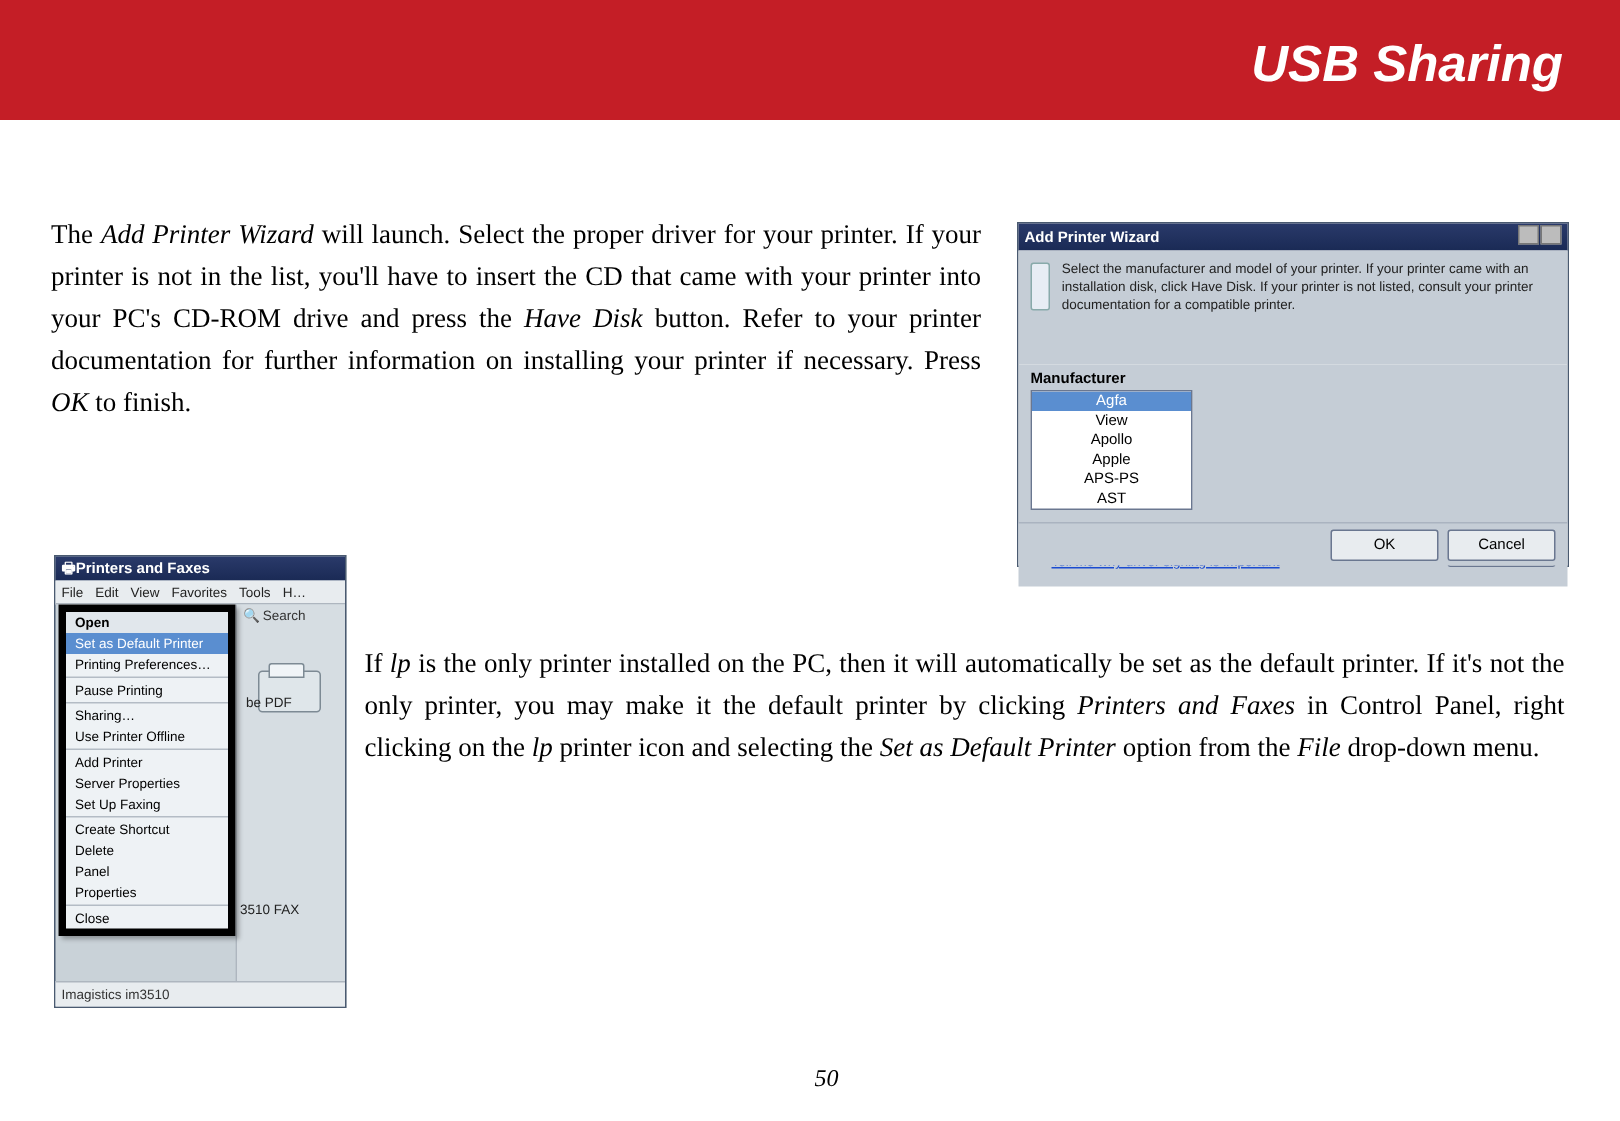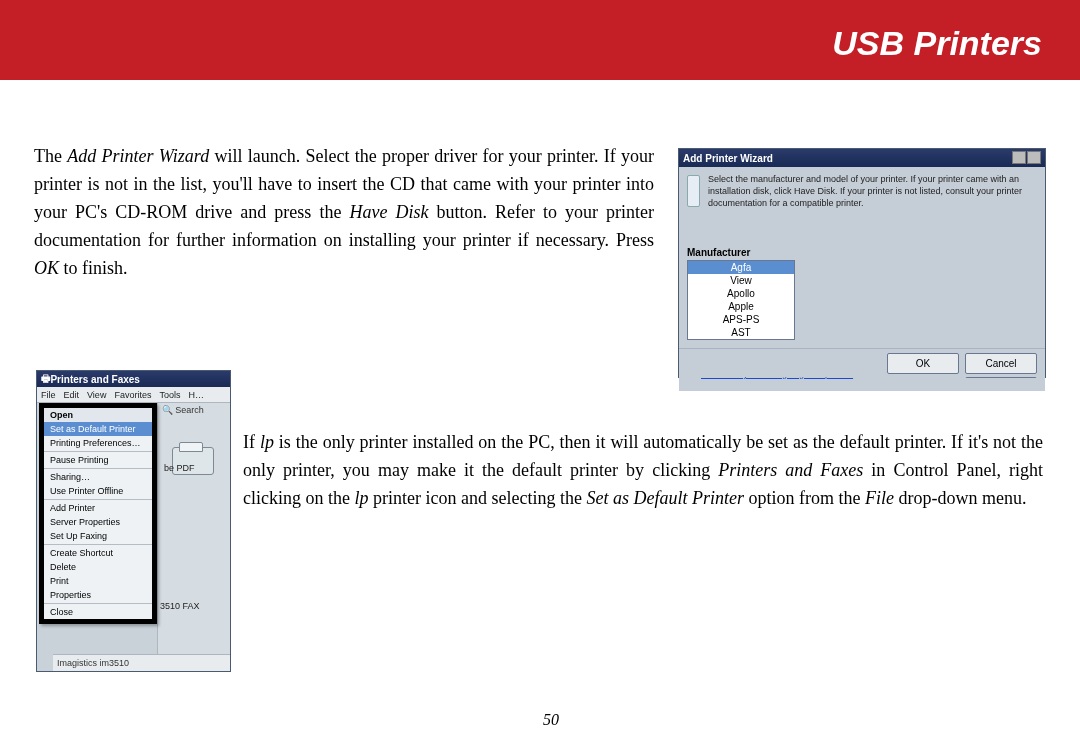--- a/index.html
+++ b/index.html
@@ -47,28 +47,28 @@
   .prnico.def .shape::after{content:'✓';position:absolute;right:-6px;bottom:-6px;width:14px;height:14px;border-radius:50%;background:#fff;border:1px solid #333;font-size:10px;line-height:14px;text-align:center;color:#111;}
   .prnlbl{position:absolute;font-size:9px;color:#222;width:80px;}
   .f2-menu{position:absolute;left:2px;top:0;width:108px;background:#eef2f5;border:5px solid #000000;font-size:9px;box-shadow:2px 2px 3px rgba(0,0,0,.3);} 
   .f2-menu div{padding:2px 6px;white-space:nowrap;}
   .f2-menu .hdr{font-weight:700;background:#e1e7ec;}
   .f2-menu .sel{background:#5a8ed0;color:#fff;}
   .f2-menu hr{border:none;border-top:1px solid #b4bcc5;margin:1px 0;}
   .f2-right{position:absolute;right:0;top:0;bottom:0;width:72px;background:#d6dde2;border-left:1px solid #aeb6bf;}
   .f2-right .srch{position:absolute;top:2px;left:4px;font-size:9px;color:#333;}
   .f2-right .srch::before{content:'🔍';font-size:9px;margin-right:2px;}
-  .f2-status{position:absolute;left:16px;right:0;bottom:0;height:16px;background:#e8ecef;border-top:1px solid #aeb6bf;font-size:9px;display:flex;align-items:center;padding-left:4px;color:#333;}
+  .f2-status{position:absolute;left:0;right:0;bottom:0;height:16px;background:#e8ecef;border-top:1px solid #aeb6bf;font-size:9px;display:flex;align-items:center;padding-left:4px;color:#333;}
 </style>
 </head>
 <body>
 
 <div class="page">
   <div class="red-band"></div>
-  <div class="header-title">USB Printers</div>
+  <div class="header-title">USB Sharing</div>
 
 
   <div class="para1">
     <span>The </span><em>Add Printer Wizard</em><span> will launch.  Select the proper driver for your printer.  If your printer is not in the list, you'll have to insert the CD that came with your printer into your PC's CD-ROM drive and press the </span><em>Have Disk</em><span> button.  Refer to your printer documentation for further information on installing your printer if necessary.  Press </span><em>OK</em><span> to finish.</span>
   </div>
 
   <div class="fig1">
     <div class="f1-titlebar">
       <span>Add Printer Wizard</span>
       <span class="winbtns"><span></span><span></span></span>
@@ -133,21 +133,21 @@
           <hr>
         <div>Sharing…</div>
         <div>Use Printer Offline</div>
           <hr>
         <div>Add Printer</div>
         <div>Server Properties</div>
         <div>Set Up Faxing</div>
           <hr>
         <div>Create Shortcut</div>
         <div>Delete</div>
-        <div>Print</div>
+        <div>Panel</div>
         <div>Properties</div>
           <hr>
         <div>Close</div>
       </div>
     </div>
     <div class="f2-status">Imagistics im3510</div>
   </div>
 
   <div class="para2">
     <span>If </span><em>lp</em><span> is the only printer installed on the PC, then it will automatically be set as the default printer.  If it's not the only printer, you may make it the default printer by clicking </span><em>Printers and Faxes</em><span> in Control Panel, right clicking on the </span><em>lp</em><span> printer icon and selecting the </span><em>Set as Default Printer</em><span> option from the </span><em>File</em><span> drop-down menu.</span>

